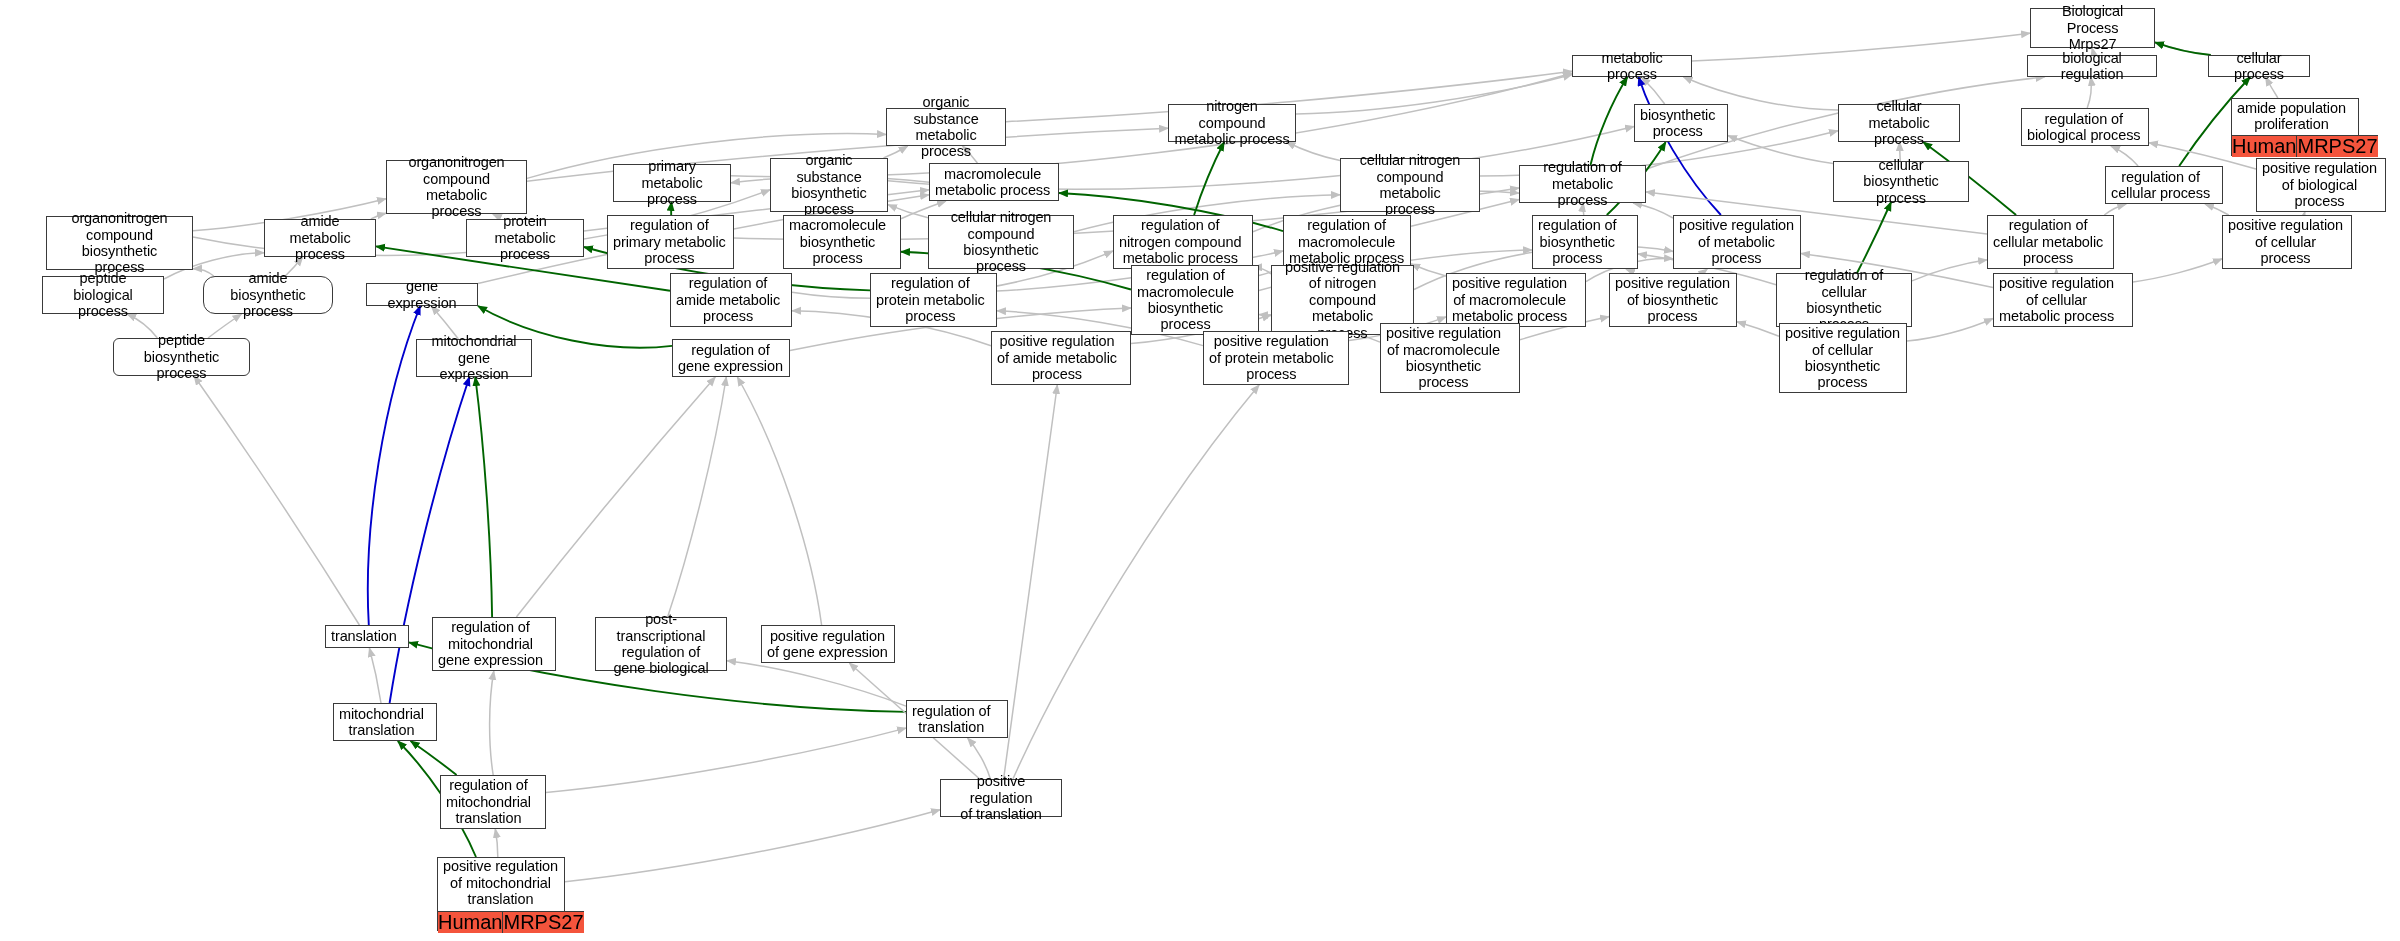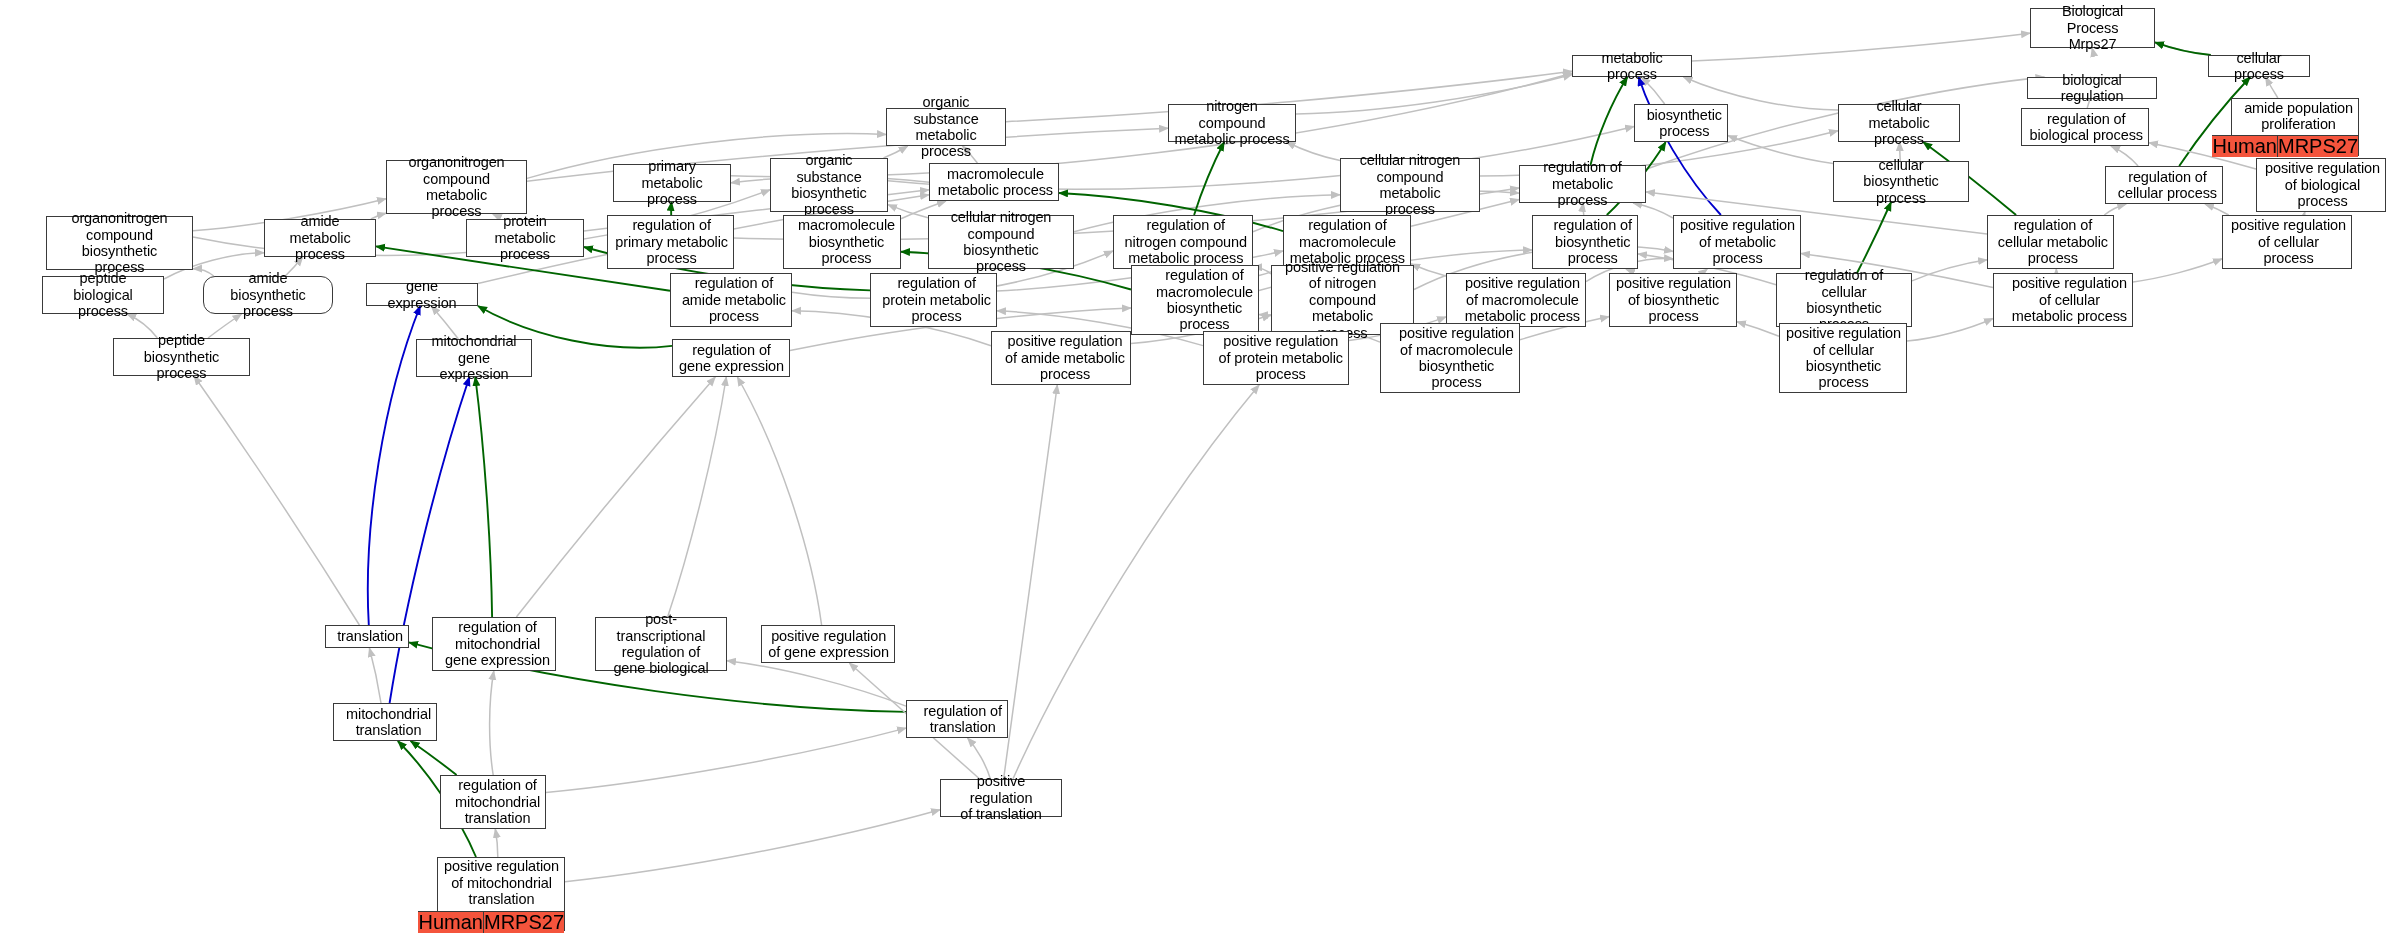--- a/index.html
+++ b/index.html
@@ -12,21 +12,21 @@
     overflow:hidden;
   }
   svg#edges{position:absolute;left:0;top:0;width:2400px;height:941px;pointer-events:none;}
   .node{
     position:absolute;
     box-sizing:border-box;
     border:1.6px solid #3a3a3a;
     background:#ffffff;
     display:flex;
     flex-direction:column;
-    align-items:flex-end;
+    align-items:flex-start;
     justify-content:center;
     z-index:5;
   }
   .node .label{
     text-align:center;
     font-size:14.5px;
     line-height:16.4px;
     color:#000;
     padding:3px 5px;
     white-space:pre-line;
@@ -180,21 +180,21 @@
       </g>
   </svg>
   <div id="node-layer">
       <div class="node root" style="left: 2030px; top: 8px; width: 125px; height: 40px;">
         <div class="label">Biological Process
 Mrps27</div>
       </div>
       <div class="node" style="left: 1572px; top: 55px; width: 120px; height: 22px;">
         <div class="label">metabolic process</div>
       </div>
-      <div class="node" style="left: 2027px; top: 55px; width: 130px; height: 22px; margin-top: 22px;">
+      <div class="node" style="left: 2027px; top: 55px; width: 130px; height: 22px;">
         <div class="label">biological regulation</div>
       </div>
       <div class="node" style="left: 2208px; top: 55px; width: 102px; height: 22px;">
         <div class="label">cellular process</div>
       </div>
       <div class="node" style="left: 886px; top: 108px; width: 120px; height: 38px;">
         <div class="label">organic substance
 metabolic process</div>
       </div>
       <div class="node" style="left: 1168px; top: 104px; width: 128px; height: 38px;">
@@ -365,21 +365,21 @@
       <div class="node" style="left: 1776px; top: 273px; width: 136px; height: 54px;">
         <div class="label">regulation of
 cellular biosynthetic
 process</div>
       </div>
       <div class="node" style="left: 1993px; top: 273px; width: 140px; height: 54px;">
         <div class="label">positive regulation
 of cellular
 metabolic process</div>
       </div>
-      <div class="node" style="left: 113px; top: 338px; width: 137px; height: 38px;">
+      <div class="node" style="left: 113px; top: 338px; width: 137px; height: 38px; border-radius: 6px;">
         <div class="label">peptide biosynthetic
 process</div>
       </div>
       <div class="node" style="left: 416px; top: 339px; width: 116px; height: 38px;">
         <div class="label">mitochondrial
 gene expression</div>
       </div>
       <div class="node" style="left: 672px; top: 339px; width: 118px; height: 38px;">
         <div class="label">regulation of
 gene expression</div>

